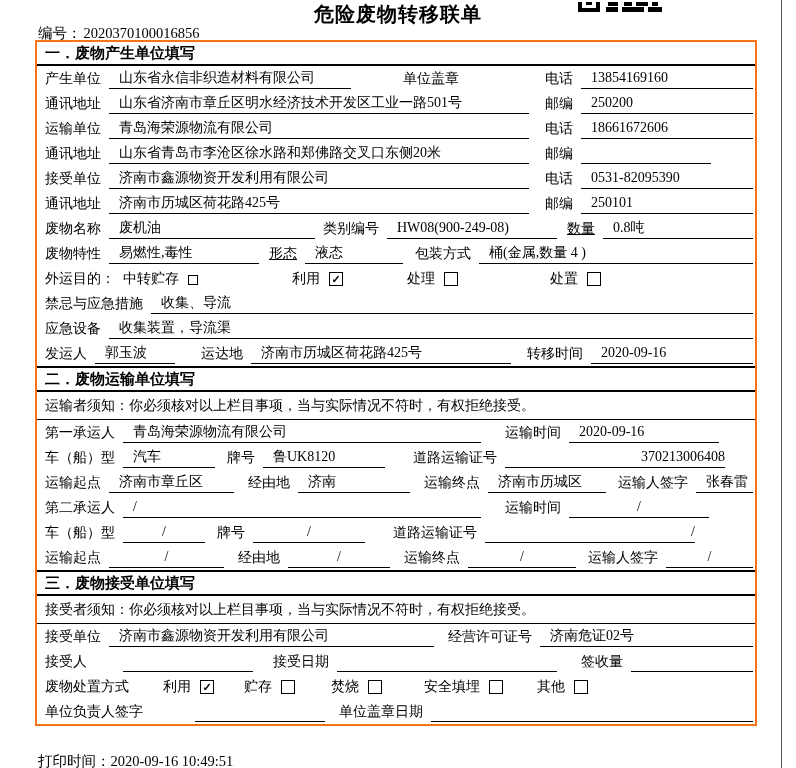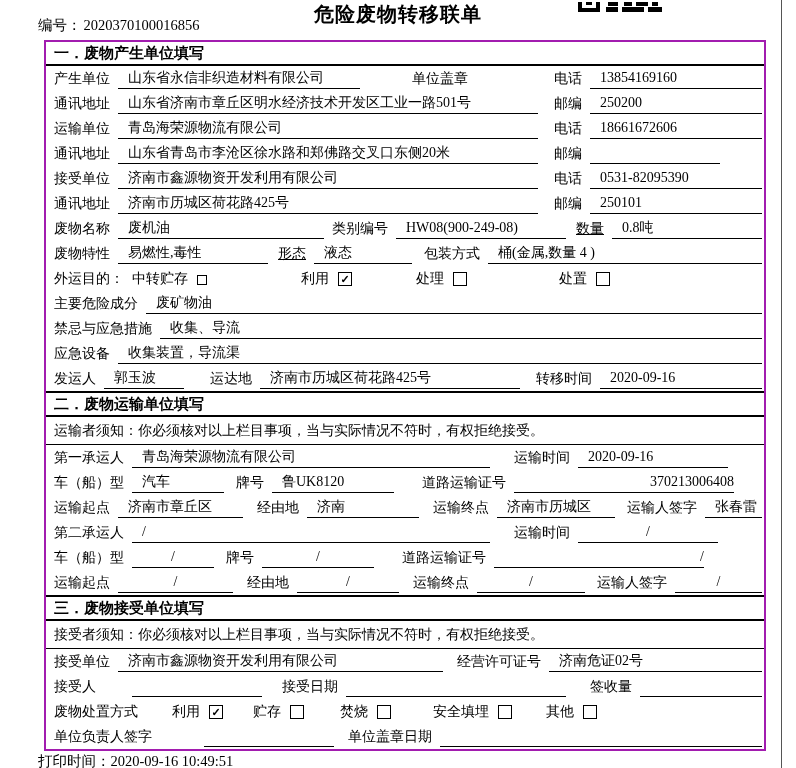--- a/index.html
+++ b/index.html
@@ -1,26 +1,26 @@
 <!DOCTYPE html>
 <html><head>
 <meta charset="utf-8">
 <style>
   html,body{margin:0;padding:0;background:#fff;}
   .page{position:relative;width:796px;height:768px;background:#fff;overflow:hidden;
         font-family:"Liberation Serif","DejaVu Serif",serif;color:#000;font-size:14px;}
-  .docno{position:absolute;left:38px;top:16px;font-size:14.5px;}
+  .docno{position:absolute;left:38px;top:24px;font-size:14.5px;}
   .docno .num{margin-left:2px;}
   .title{position:absolute;left:0;top:1px;width:100%;text-align:center;
          font-family:"Liberation Sans","DejaVu Sans",sans-serif;
          font-size:20px;font-weight:bold;letter-spacing:1px;}
   .qr{position:absolute;left:578px;top:0;}
   .edge{position:absolute;left:781px;top:0;width:1px;height:768px;background:#555;}
 
-  .tbl{position:absolute;left:44px;top:40px;width:722px;border:2px solid #a21caf;
+  .tbl{position:absolute;left:35px;top:40px;width:722px;border:2px solid #f97316;
        background:#fff;box-sizing:border-box;}
   .sec-h{height:24px;line-height:21px;padding-left:8px;font-weight:bold;font-size:15px;
          font-family:"Liberation Sans","DejaVu Sans",sans-serif;
          border-bottom:2px solid #000;box-sizing:border-box;}
   .bt{border-top:2px solid #000;}
   .notice{height:28px;line-height:27px;padding-left:8px;border-bottom:1px solid #000;box-sizing:border-box;}
 
   .row{height:25px;display:flex;align-items:flex-end;padding:0 2px 2px 8px;
        box-sizing:border-box;white-space:nowrap;}
   .lbl{line-height:20px;flex:none;}
@@ -159,24 +159,20 @@
         <span class="lbl ml8">中转贮存</span>
         <span class="cb sm"></span>
         <span class="lbl ml94">利用</span>
         <span class="cb checked">✓</span>
         <span class="lbl ml64">处理</span>
         <span class="cb"></span>
         <span class="lbl ml92">处置</span>
         <span class="cb"></span>
       </div>
 
-      <div class="row">
-        <span class="lbl">主要危险成分</span>
-        <span class="u fill">废矿物油</span>
-      </div>
 
       <div class="row">
         <span class="lbl">禁忌与应急措施</span>
         <span class="u fill">收集、导流</span>
       </div>
 
       <div class="row">
         <span class="lbl">应急设备</span>
         <span class="u fill">收集装置，导流渠</span>
       </div>

